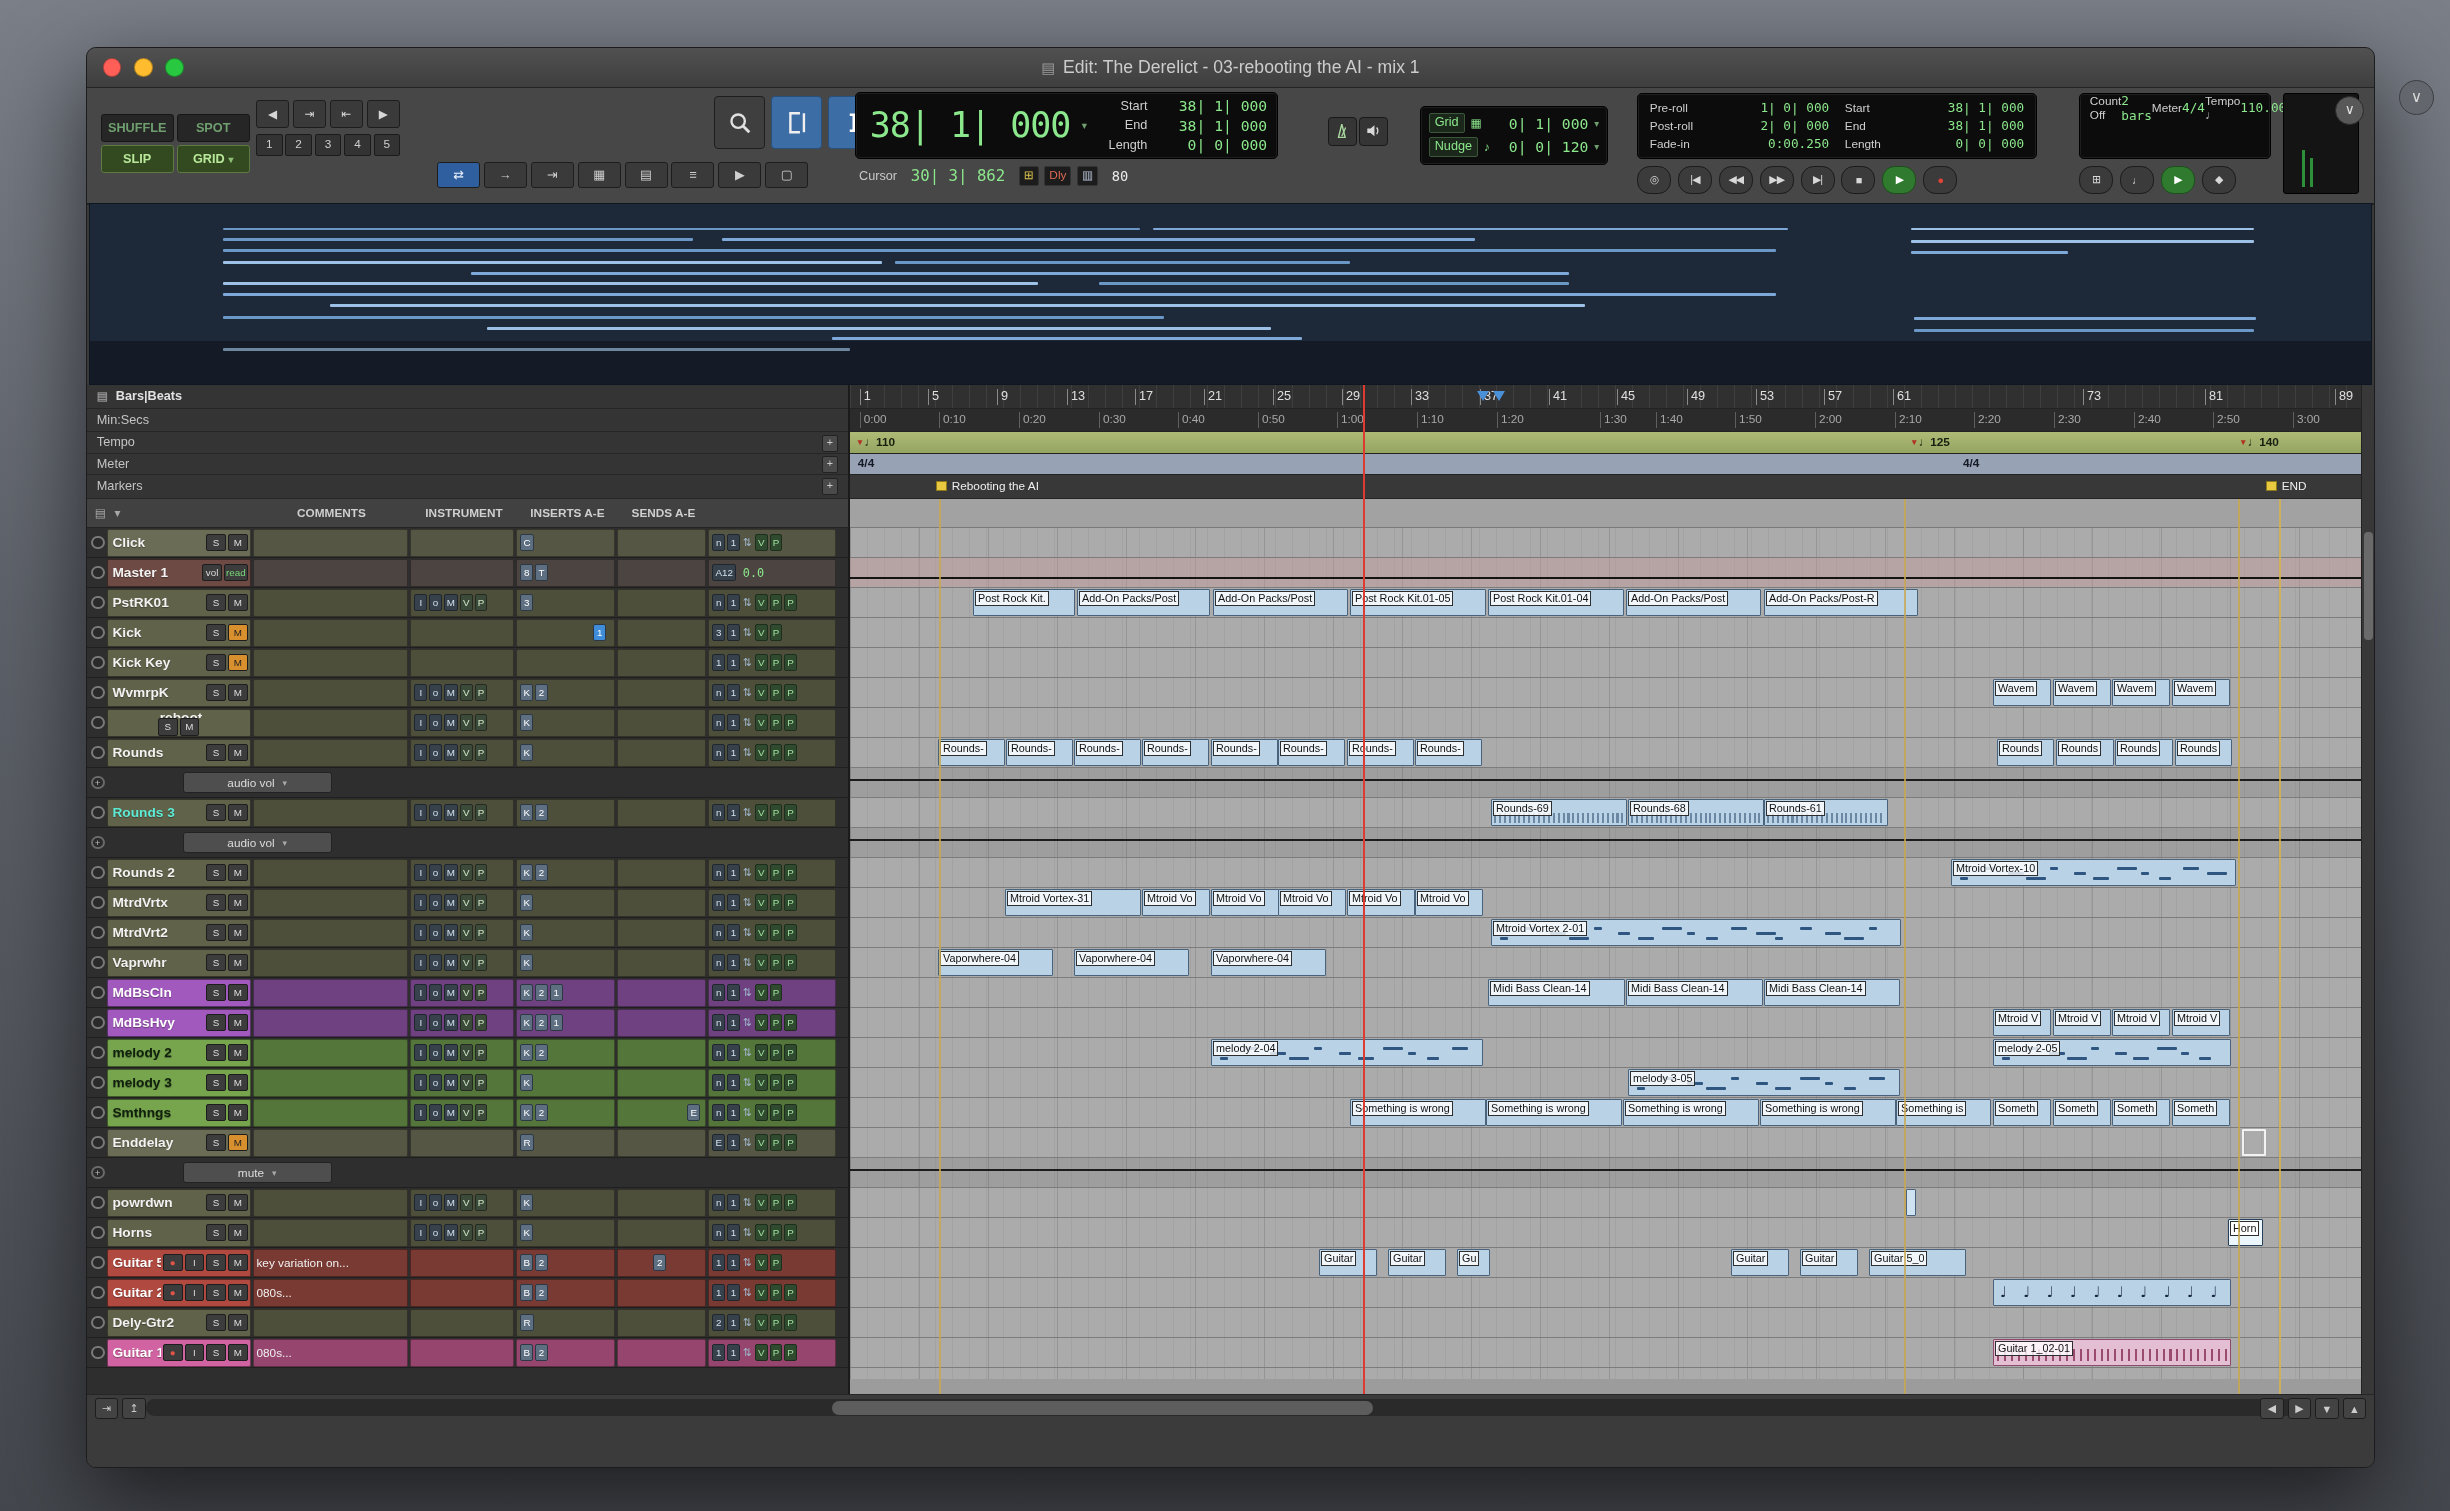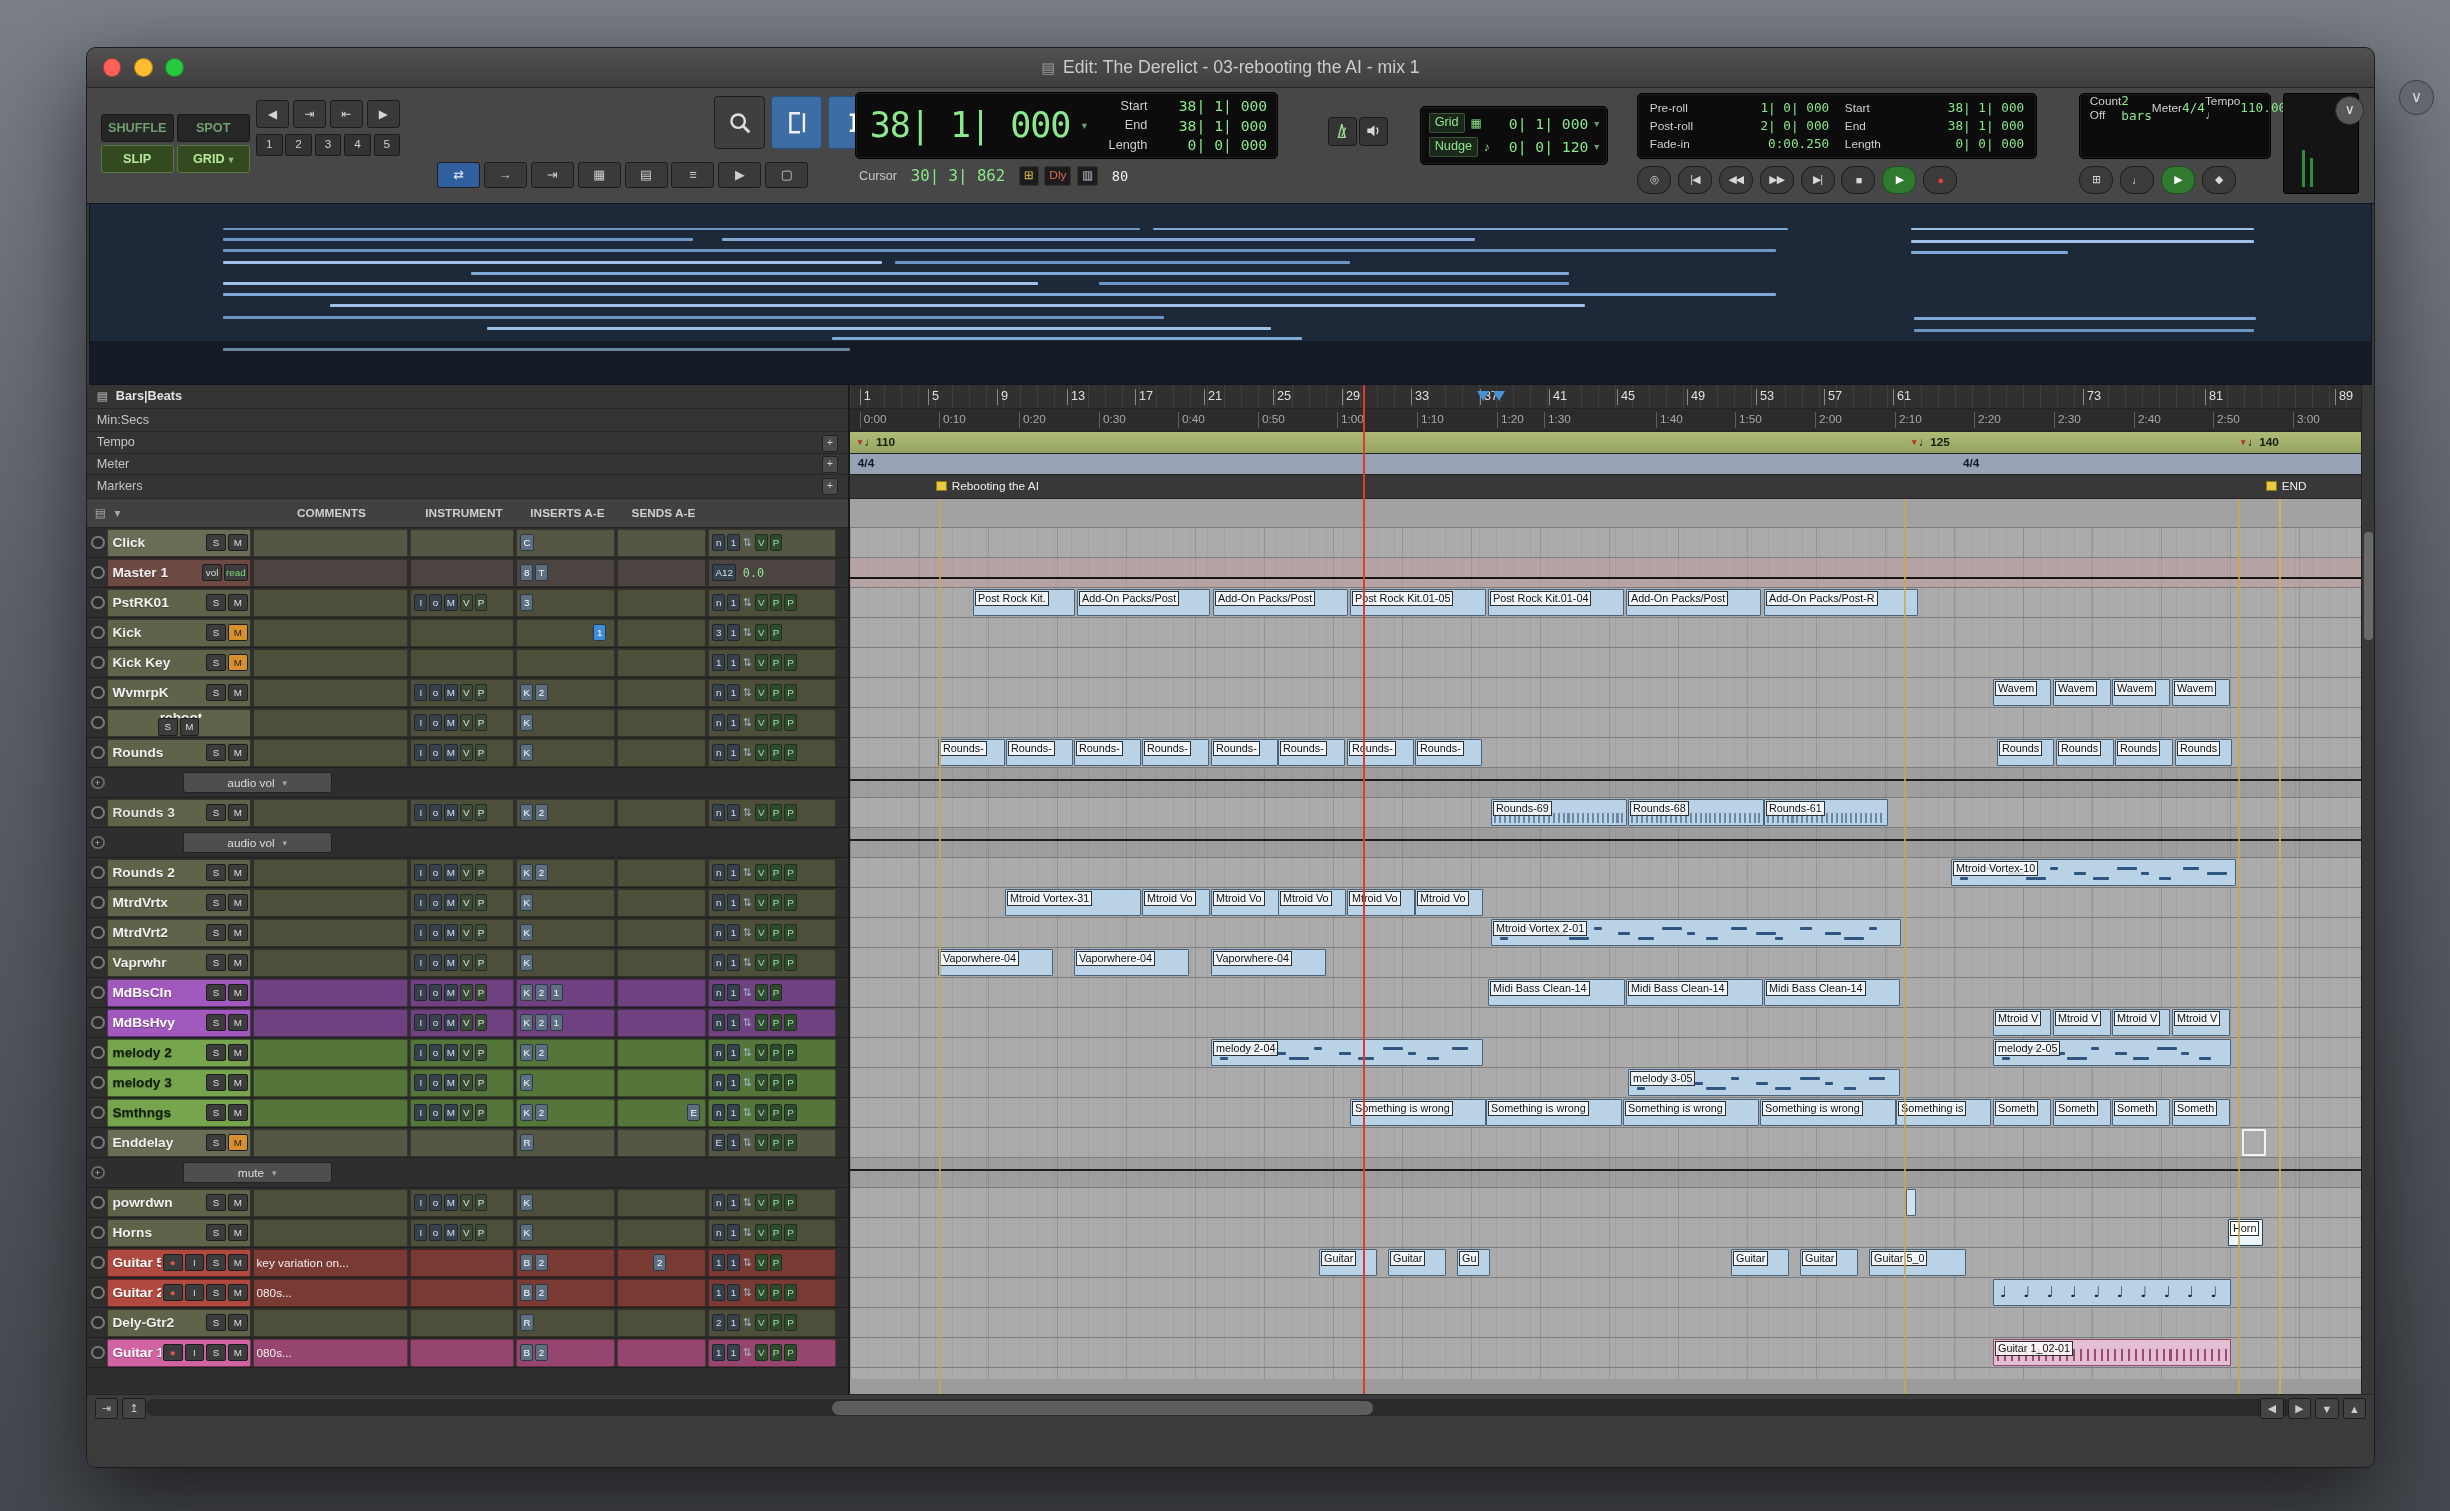--- a/index.html
+++ b/index.html
@@ -471,21 +471,21 @@
         <div class="ruler-row r-min">
           <div class="mtick" style="left: 9.8px;">0:00</div>
           <div class="mtick" style="left: 89px;">0:10</div>
           <div class="mtick" style="left: 169px;">0:20</div>
           <div class="mtick" style="left: 249px;">0:30</div>
           <div class="mtick" style="left: 328px;">0:40</div>
           <div class="mtick" style="left: 408px;">0:50</div>
           <div class="mtick" style="left: 487px;">1:00</div>
           <div class="mtick" style="left: 567px;">1:10</div>
           <div class="mtick" style="left: 647px;">1:20</div>
-          <div class="mtick" style="left: 694px; text-align: center;">1:30</div>
+          <div class="mtick" style="left: 750px; text-align: center;">1:30</div>
           <div class="mtick" style="left: 806px;">1:40</div>
           <div class="mtick" style="left: 885px;">1:50</div>
           <div class="mtick" style="left: 965px;">2:00</div>
           <div class="mtick" style="left: 1045px;">2:10</div>
           <div class="mtick" style="left: 1124px;">2:20</div>
           <div class="mtick" style="left: 1204px;">2:30</div>
           <div class="mtick" style="left: 1284px;">2:40</div>
           <div class="mtick" style="left: 1363px;">2:50</div>
           <div class="mtick" style="left: 1443px;">3:00</div>
         </div>
@@ -744,21 +744,21 @@
         <div class="trow">
           <div class="tcirc plus">+</div>
           <div class="lane-dd">
             <div>audio vol</div>
             <div class="dd">▾</div>
           </div>
         </div>
         <div class="trow">
           <div class="tcirc"></div>
           <div class="tname" style="background: rgb(97, 98, 74);">
-            <div class="tname-label" style="color: #e5e5e5;">Rounds 3</div>
+            <div class="tname-label" style="color: #5eead4;">Rounds 3</div>
             <div class="tbtns">
               <div class="tbtn">S</div>
               <div class="tbtn">M</div>
             </div>
           </div>
           <div class="tcell c-com" style="background: rgb(78, 79, 59);"></div>
           <div class="tcell c-ins" style="background: rgb(78, 79, 59);">
             <div class="chip dk">I</div>
             <div class="chip dk">o</div>
             <div class="chip dk">M</div>

